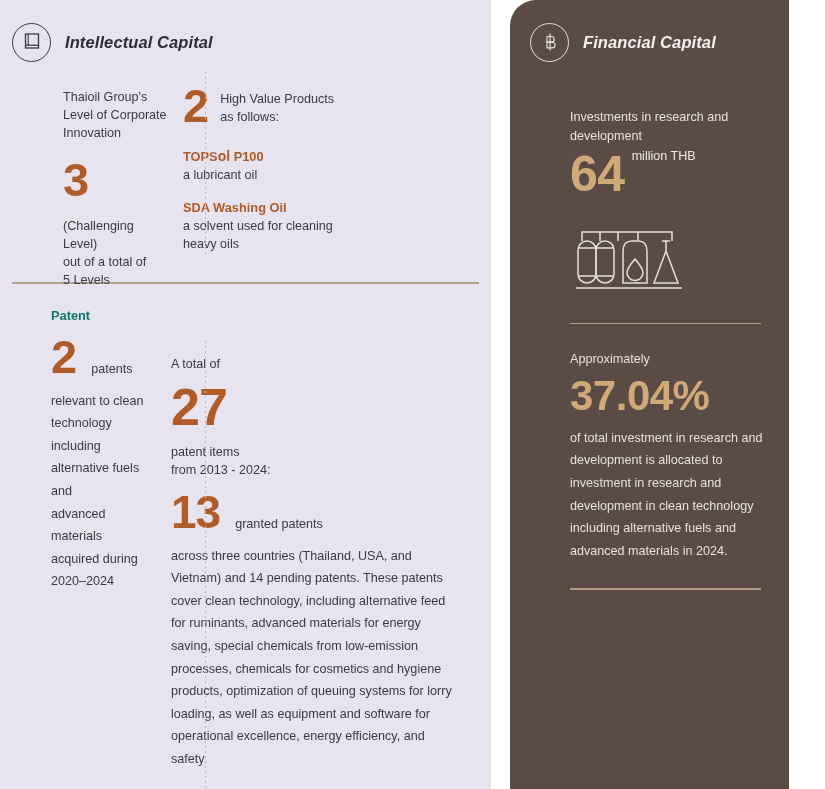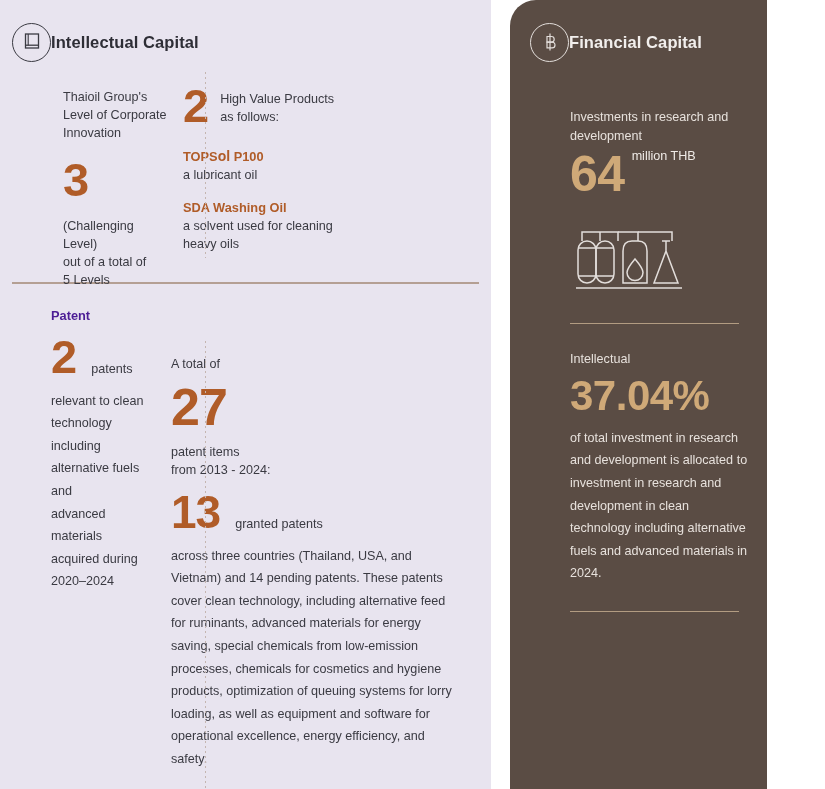--- a/index.html
+++ b/index.html
@@ -24,22 +24,24 @@
     height:52px;
   }
   .circle-icon{
     width:37px;height:37px;border-radius:50%;
     border:1.4px solid #3a3a42;
     display:flex;align-items:center;justify-content:center;
     flex:0 0 auto;
   }
   .circle-icon.light{border-color:#e3dedb;}
   .panel-title{
+    margin-left:14px;
     font-size:16.5px;font-weight:700;color:#2e2e36;
     letter-spacing:.1px;
+    font-style:italic;
   }
   .panel-title.light{color:#f2efed;font-weight:700;}
 
   
   .lp-top{
     position:relative;
     display:flex;
     padding:20px 0 0 12px;
     height:196px;
     box-sizing:border-box;
@@ -78,33 +80,33 @@
   }
   .prod-name .sml{font-size:14px;}
   .prod-desc{font-size:12.6px;color:#3a3a42;line-height:18px;}
 
   .hr-tan{
     height:1.6px;background:#b49f93;border:0;margin:0;
   }
   .lp-hr{margin:18px 12px 0 12px;}
 
   .section-label{
-    font-size:12.8px;font-weight:700;color:#4c1d95;
+    font-size:12.8px;font-weight:700;color:#0f766e;
     padding:24px 0 0 51px;
   }
 
   .lp-bottom{
     position:relative;display:flex;padding-top:10px;
   }
   .lp-bcol-a{width:155px;padding-left:51px;box-sizing:border-box;}
   .lp-bcol-b{padding-left:16px;width:300px;box-sizing:border-box;padding-top:22px;}
 
   
   .right-panel{
-    position:absolute;left:510px;top:0;width:257px;height:789px;
+    position:absolute;left:510px;top:0;width:279px;height:789px;
     background:#5a4c44;
     border-top-left-radius:26px;
     box-sizing:border-box;
     color:#efeae6;
   }
   .rp-header{padding:16px 0 0 20px;}
   .rp-body{padding:0 14px 0 60px;}
   .rp-sec{padding-top:26px;}
   .rp-txt{font-size:12.6px;line-height:22.6px;color:#e7e1dc;}
   .rp-txt.tight{line-height:18.5px;}
@@ -253,21 +255,21 @@
               <line x1="92" y1="26" x2="100" y2="26"></line>
             </g>
             <line x1="6" y1="73" x2="112" y2="73" stroke="#e3dedb" stroke-width="1.5"></line>
           </svg>
         </div>
       </div>
 
       <hr class="rp-hr">
 
       <div class="rp-sec">
-        <div class="rp-txt tight">Intellectual</div>
+        <div class="rp-txt tight">Approximately</div>
         <div class="goldnum big" style="margin-top:6px;font-size:42px;">37.04%</div>
         <div style="height:10px;"></div>
         <div class="rp-txt">of total investment in research and development is allocated to investment in research and development in clean technology including alternative fuels and advanced materials in 2024.</div>
       </div>
 
       <hr class="rp-hr2">
 
 
     </div>
   </div>

